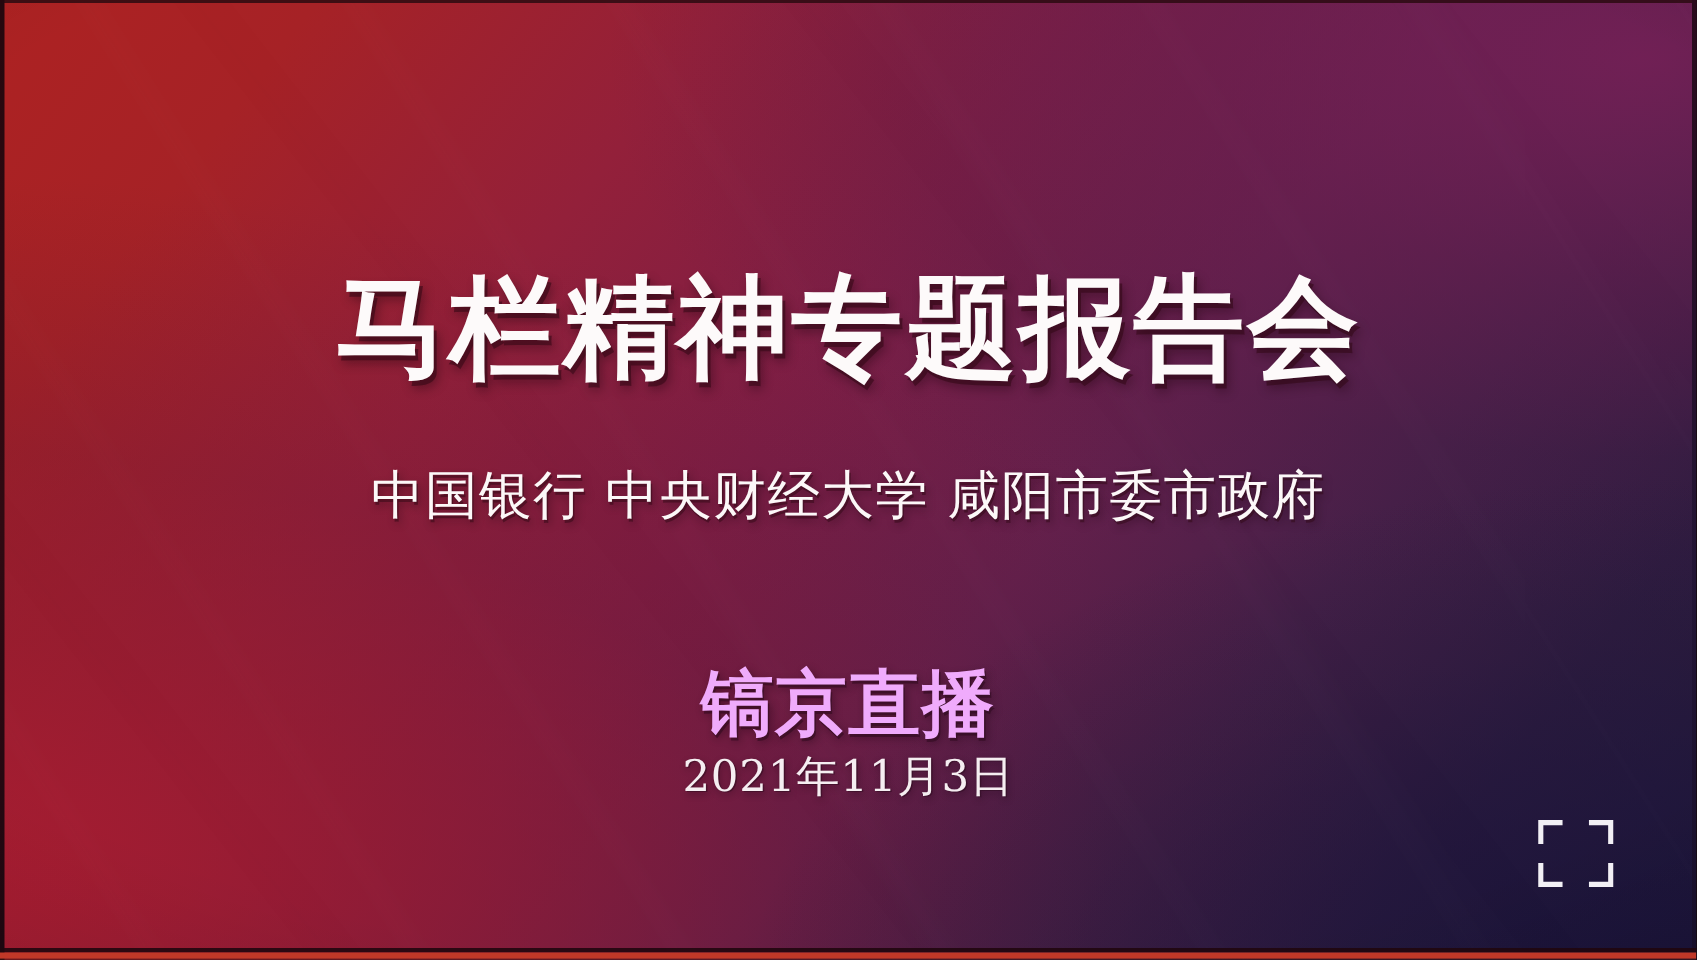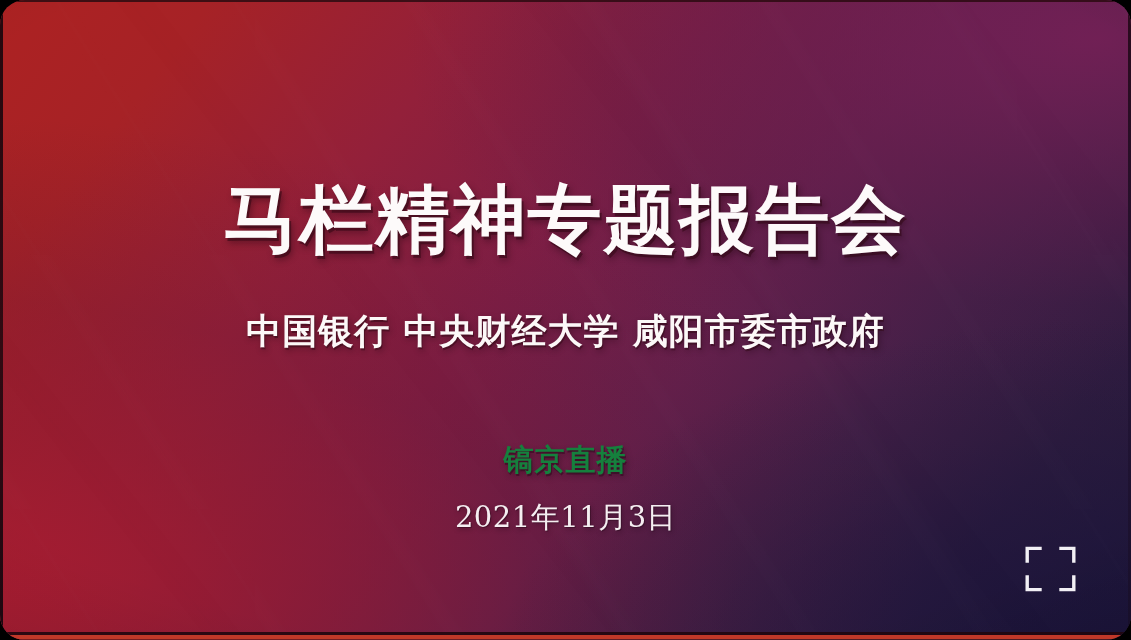--- a/index.html
+++ b/index.html
@@ -9,21 +9,20 @@
     background: #000;
   }
 
   .stage {
     position: relative;
     width: 1131px;
     height: 640px;
     overflow: hidden;
     font-family: "Liberation Sans", sans-serif;
     background: #2a0d14;
-    border-radius: 25px;
   }
 
   
   .bg-base {
     position: absolute;
     inset: 0;
     
     background:
       linear-gradient(128deg,
         #ad2222 0%,
@@ -160,41 +159,41 @@
       2px 3px 0 rgba(50,8,20,0.55),
       3px 5px 7px rgba(30,4,14,0.42);
     white-space: nowrap;
   }
 
   .subtitle {
     position: absolute;
     left: 0; right: 0;
     top: 314px;
     font-family: "DejaVu Sans", "Liberation Sans", sans-serif;
-    font-weight: 700;
+    font-weight: 400;
     font-size: 35px;
     line-height: 1;
     letter-spacing: 1px;
     color: #fcf8f8;
     text-shadow:
       1px 2px 0 rgba(48,8,20,0.5),
       2px 3px 6px rgba(28,4,14,0.40);
     white-space: nowrap;
   }
 
   .channel {
     position: absolute;
     left: 0; right: 0;
     top: 445px;
     font-family: "DejaVu Serif", "Liberation Serif", serif;
     font-weight: 700;
-    font-size: 30px;
+    font-size: 48px;
     line-height: 1;
     letter-spacing: 1px;
-    color: #15803d;
+    color: #f0abfc;
     text-shadow:
       1px 2px 0 rgba(42,8,26,0.5),
       2px 3px 6px rgba(24,4,18,0.40);
     white-space: nowrap;
   }
 
   .date {
     position: absolute;
     left: 0; right: 0;
     top: 503px;

